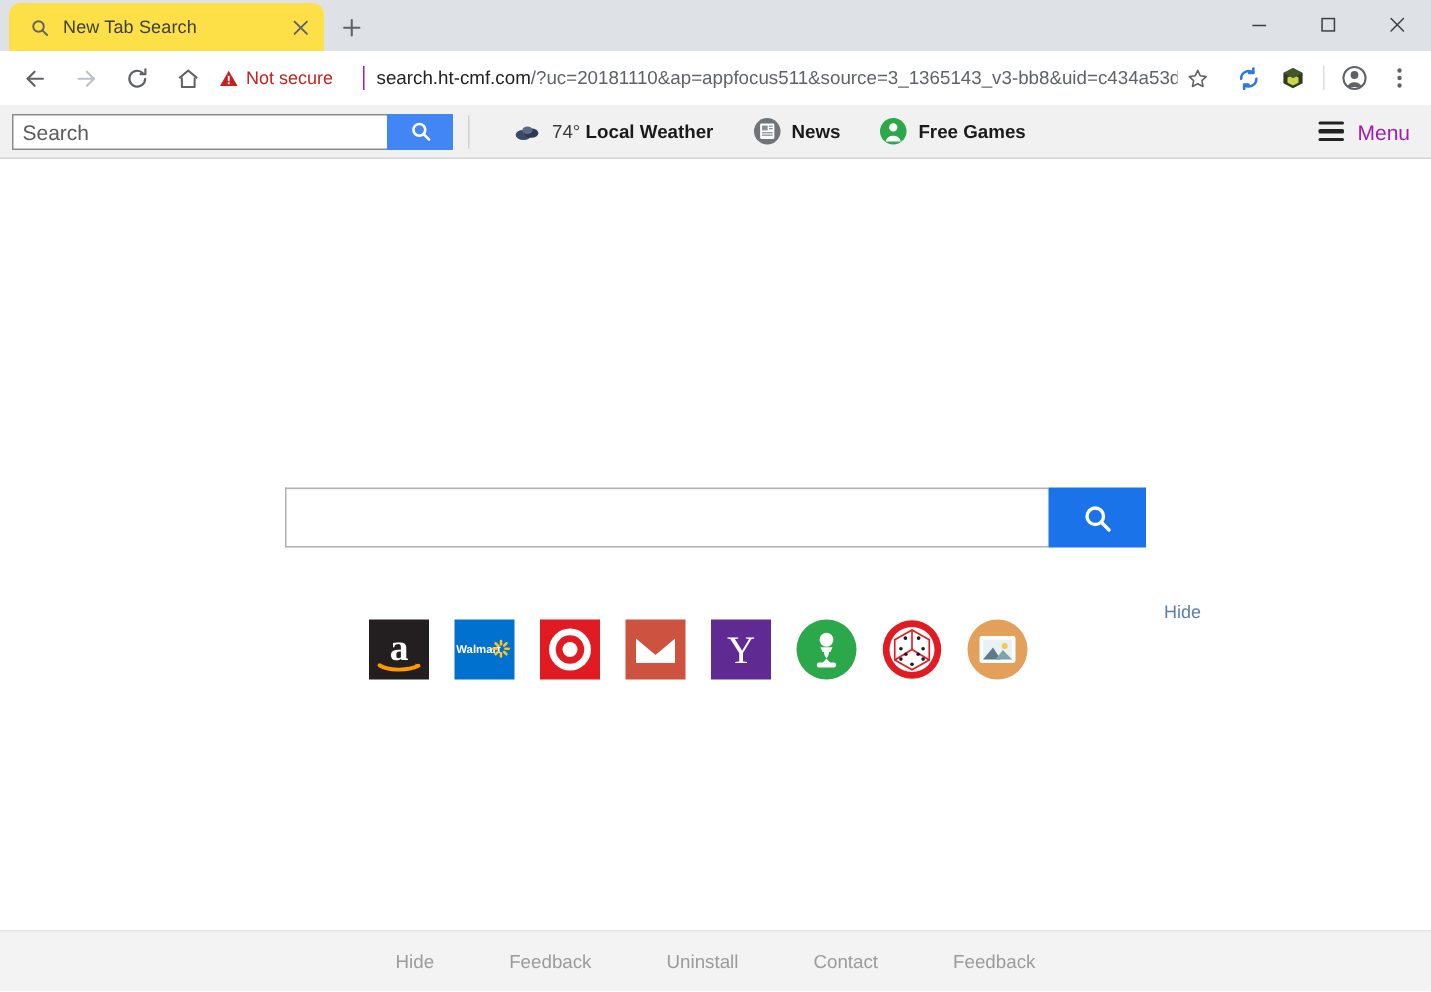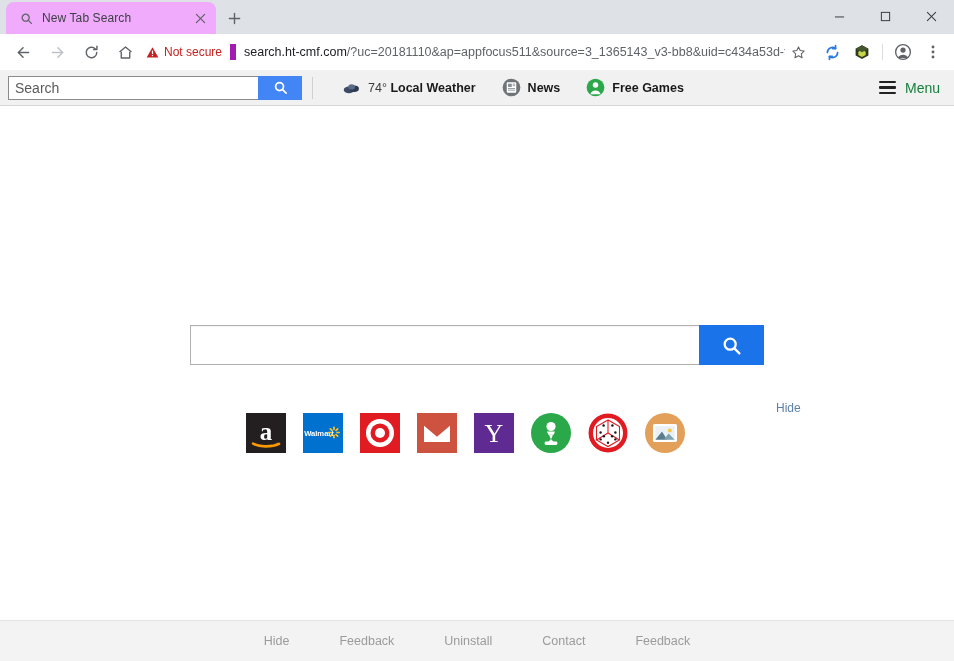--- a/index.html
+++ b/index.html
@@ -30,21 +30,21 @@
     height: 34px;
     background: #dee1e6;
     display: flex;
     align-items: flex-end;
     position: relative;
     flex: none;
   }
   .tab {
     width: 210px;
     height: 32px;
-    background: #f0abfc;
+    background: #fde047;
     border-radius: 8px 8px 0 0;
     display: flex;
     align-items: center;
     padding: 0 8px 0 12px;
     box-sizing: border-box;
     margin-left: 6px;
     position: relative;
   }
   .tab-favicon {
     width: 16px;
@@ -133,23 +133,23 @@
     display: flex;
     align-items: center;
     margin: 0 6px 0 4px;
     min-width: 0;
     position: relative;
   }
   .notsecure {
     display: flex;
     align-items: center;
     flex: none;
-    padding-right: 8px;
+    padding-right: 20px;
     margin-right: 8px;
-    border-right: 6px solid #a21caf;
+    border-right: 1px solid #a21caf;
     height: 16px;
   }
   .notsecure-icon {
     margin-right: 5px;
     display: flex;
     align-items: center;
   }
   .notsecure-text {
     font-size: 12px;
     color: #c5221f;
@@ -274,21 +274,21 @@
   }
   .ext-menu {
     position: absolute;
     right: 14px;
     display: flex;
     align-items: center;
     cursor: pointer;
   }
   .ext-menu-label {
     font-size: 14px;
-    color: #15803d;
+    color: #a21caf;
     margin-left: 9px;
   }
   .hamburger {
     width: 17px;
     height: 13px;
     display: flex;
     flex-direction: column;
     justify-content: space-between;
   }
   .hamburger i {

